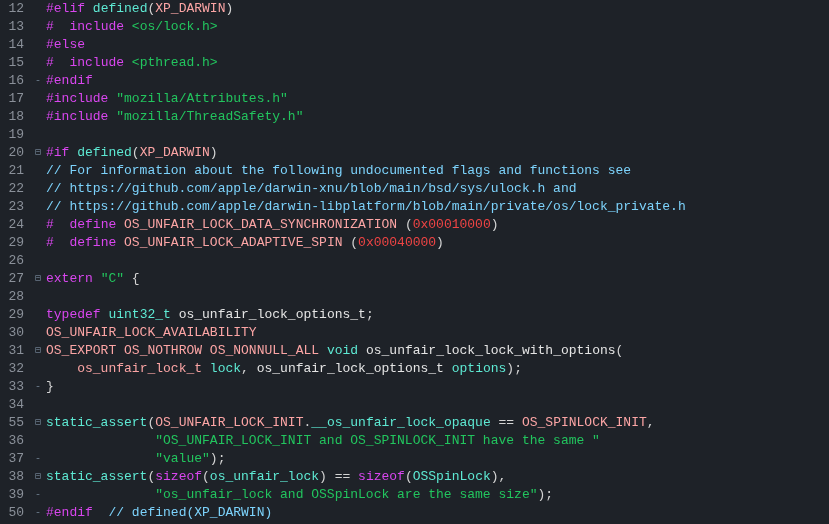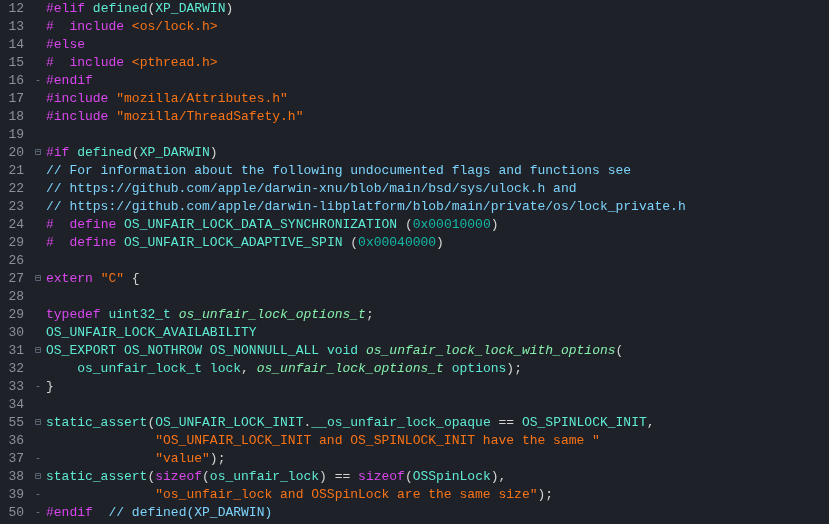--- a/index.html
+++ b/index.html
@@ -42,27 +42,27 @@
 .code {
   flex: 1;
   color: #d8d8d8;
   white-space: pre;
   padding-left: 2px;
 }
 .line {
   height: 18px;
 }
 .kw { color: #d946ef; }        
-.macro { color: #5eead4; }          
-.numr { color: #14b8a6; margin-top: 32px; }      
+.macro { color: #fca5a5; }          
+.numr { color: #ef4444; margin-top: 32px; }      
 .commentg { color: #7dd3fc; }     
-.type { color: #86efac; font-style: italic; }
+.type { color: #e5e5e5; }
 .punct { color: #d4d4d4; }
 .op { color: #d4d4d4; }
-.yellow { color: #f97316; }
+.yellow { color: #22c55e; }
 .green { color: #5eead4; }
 .ident { color: #5eead4; }
 </style>
 </head>
 <body>
 
 <div class="editor">
   <div class="gutter" id="gutter">
       <div class="ln">12</div>
       <div class="ln">13</div>

